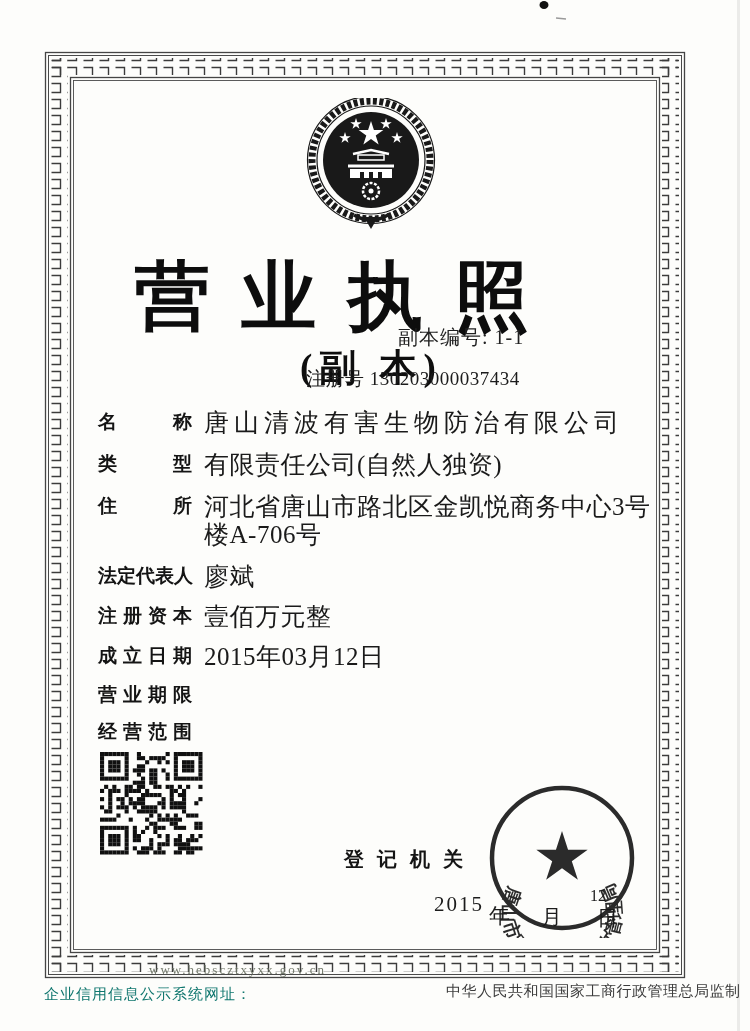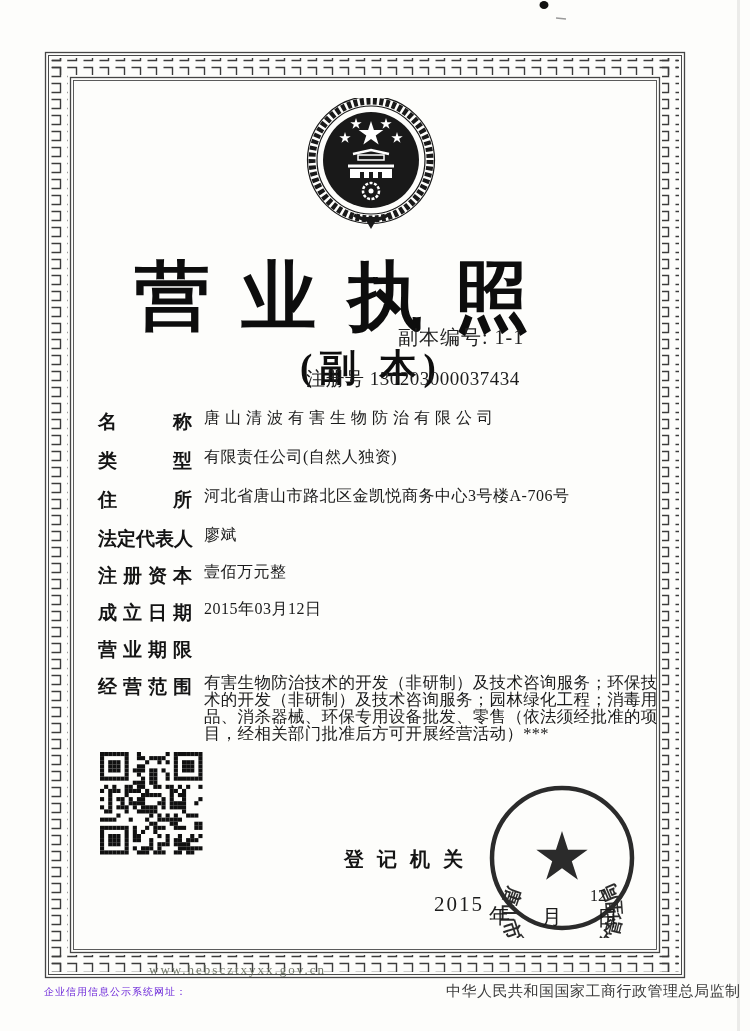--- a/index.html
+++ b/index.html
@@ -26,21 +26,21 @@
   .reg-no{left:306px;top:366px;font-size:19px;color:#1b1b1b;letter-spacing:0.5px;}
   
   .fields{left:98px;top:409px;width:564px;z-index:2;}
   .frow{display:flex;align-items:flex-start;margin-bottom:13px;}
   .frow.tight{margin-bottom:11px;}
   .flabel{
     width:94px;flex:0 0 94px;margin-right:12px;
     font-size:19px;font-weight:600;color:#141414;
     display:flex;justify-content:space-between;
   }
-  .fvalue{font-size:16px;color:#1a1a1a;letter-spacing:0.5px;line-height:1.15;}
+  .fvalue{font-size:25px;color:#1a1a1a;letter-spacing:0.5px;line-height:1.15;}
   .frow.spread .fvalue{letter-spacing:5px;}
   .frow.scope .fvalue{
     width:458px;font-size:16.5px;line-height:17px;letter-spacing:0.3px;
   }
   
   .registrar{
     left:344px;top:846px;font-size:20px;font-weight:600;
     letter-spacing:13px;color:#141414;
   }
   .date-part{color:#1c1c1c;}
@@ -49,21 +49,21 @@
   .d-month{left:554px;top:887px;font-size:16px;margin-left:36px;}
   .d-munit{left:541px;top:903px;font-size:21px;}
   .d-dunit{left:597px;top:904px;font-size:21px;}
   #seal{position:absolute;left:482px;top:778px;z-index:3;opacity:0.92;}
   #qr{position:absolute;left:100px;top:752px;z-index:2;}
   
   .site-url{
     left:149px;top:962px;font-size:13px;letter-spacing:2px;
     color:#6b7264;opacity:0.95;z-index:2;
   }
-  .footer-left{left:44px;top:985px;font-size:10px;letter-spacing:1px;color:#6d28d9;font-family:Liberation Serif, serif;}
+  .footer-left{left:44px;top:985px;font-size:15px;letter-spacing:1px;color:#0f766e;font-family:Liberation Serif, serif;}
   .footer-right{left:446px;top:982px;font-size:15px;letter-spacing:0.5px;color:#3c3c3c;font-family:Liberation Mono, monospace;}
 </style>
 </head>
 <body>
 
 <svg id="frame" width="750" height="1031" viewBox="0 0 750 1031">
   <defs>
     <pattern id="bracketPattern" width="16" height="16" patternUnits="userSpaceOnUse">
       <path d="M3.5,3.5 h9 v9 h-9" fill="none" stroke="#3c3c3c" stroke-width="1.4"></path>
     </pattern>
@@ -178,21 +178,20 @@
       </div>
     <div class="fvalue"></div>
   </div>
   <div class="frow scope">
     <div class="flabel">
         <span>经</span>
         <span>营</span>
         <span>范</span>
         <span>围</span>
       </div>
-    <div class="fvalue">有害生物防治技术的开发（非研制）及技术咨询服务；环保技术的开发（非研制）及技术咨询服务；园林绿化工程；消毒用品、消杀器械、环保专用设备批发、零售（依法须经批准的项目，经相关部门批准后方可开展经营活动）***</div>
   </div>
 </div>
 
 <svg id="qr" width="103" height="103" viewBox="0 0 103 103">
     <rect x="0.0" y="0.0" width="4.1" height="4.1" fill="#101010"></rect>
     <rect x="4.1" y="0.0" width="4.1" height="4.1" fill="#101010"></rect>
     <rect x="8.2" y="0.0" width="4.1" height="4.1" fill="#101010"></rect>
     <rect x="12.3" y="0.0" width="4.1" height="4.1" fill="#101010"></rect>
     <rect x="16.4" y="0.0" width="4.1" height="4.1" fill="#101010"></rect>
     <rect x="20.5" y="0.0" width="4.1" height="4.1" fill="#101010"></rect>

